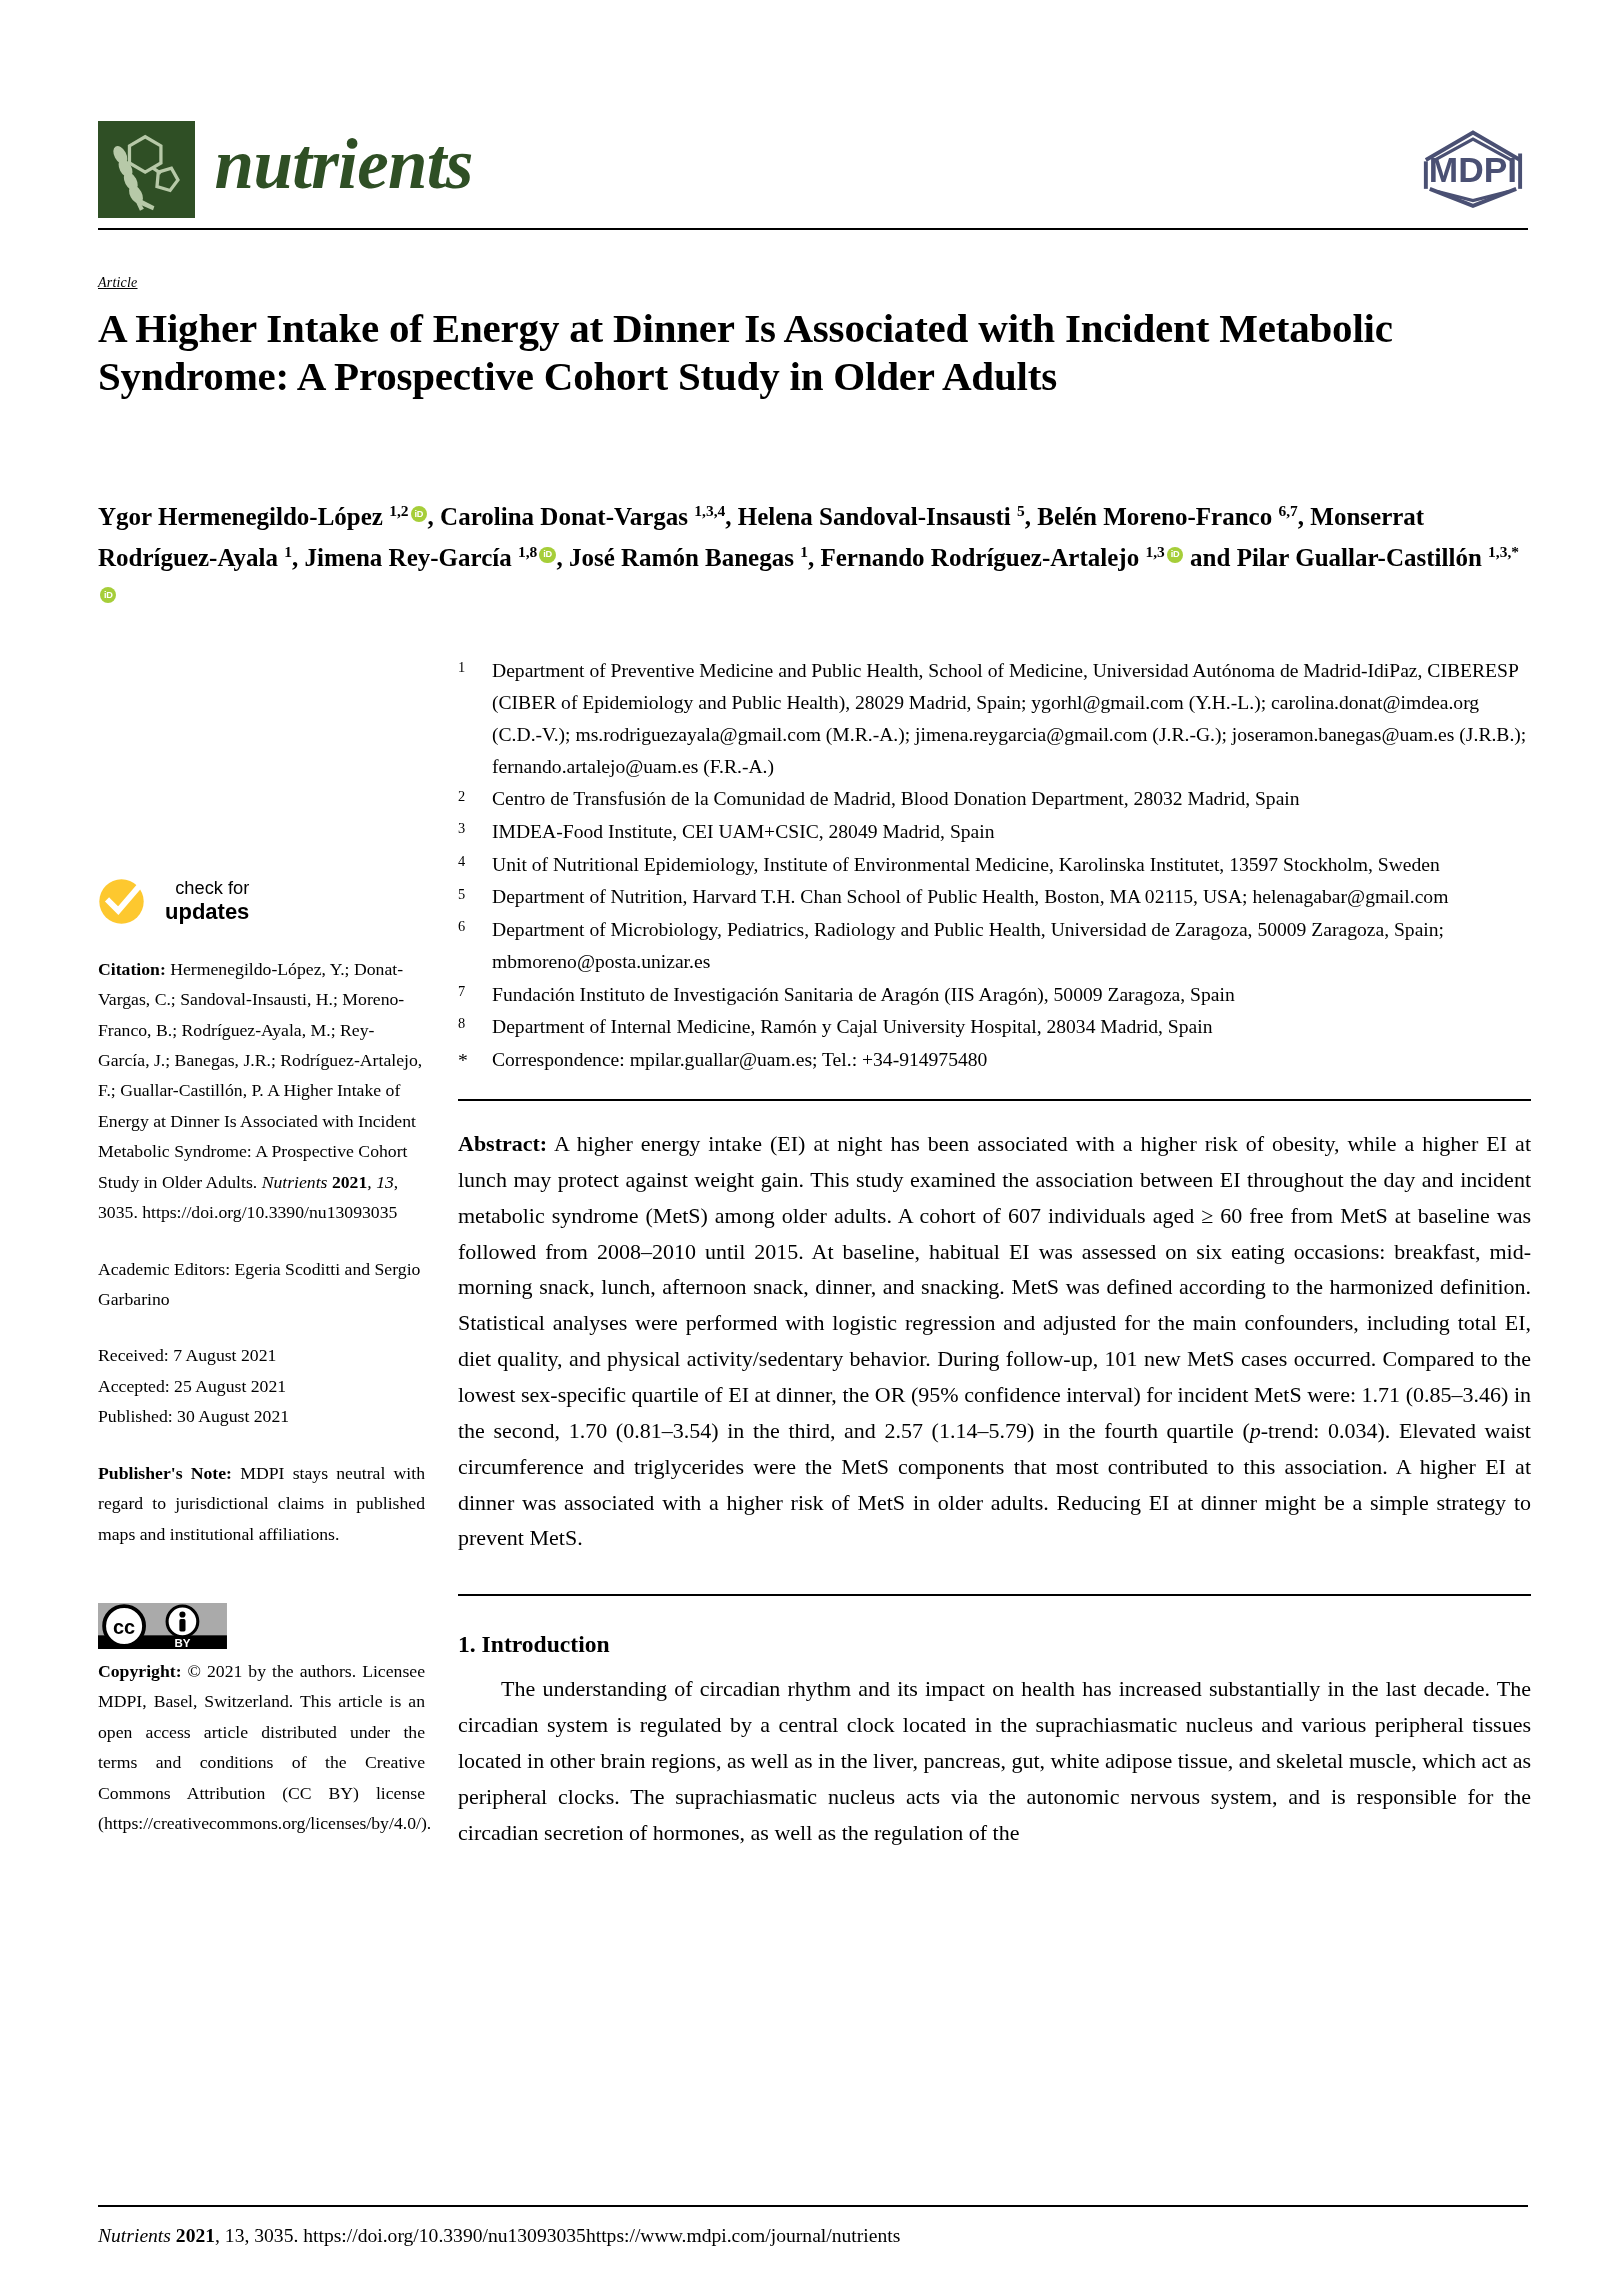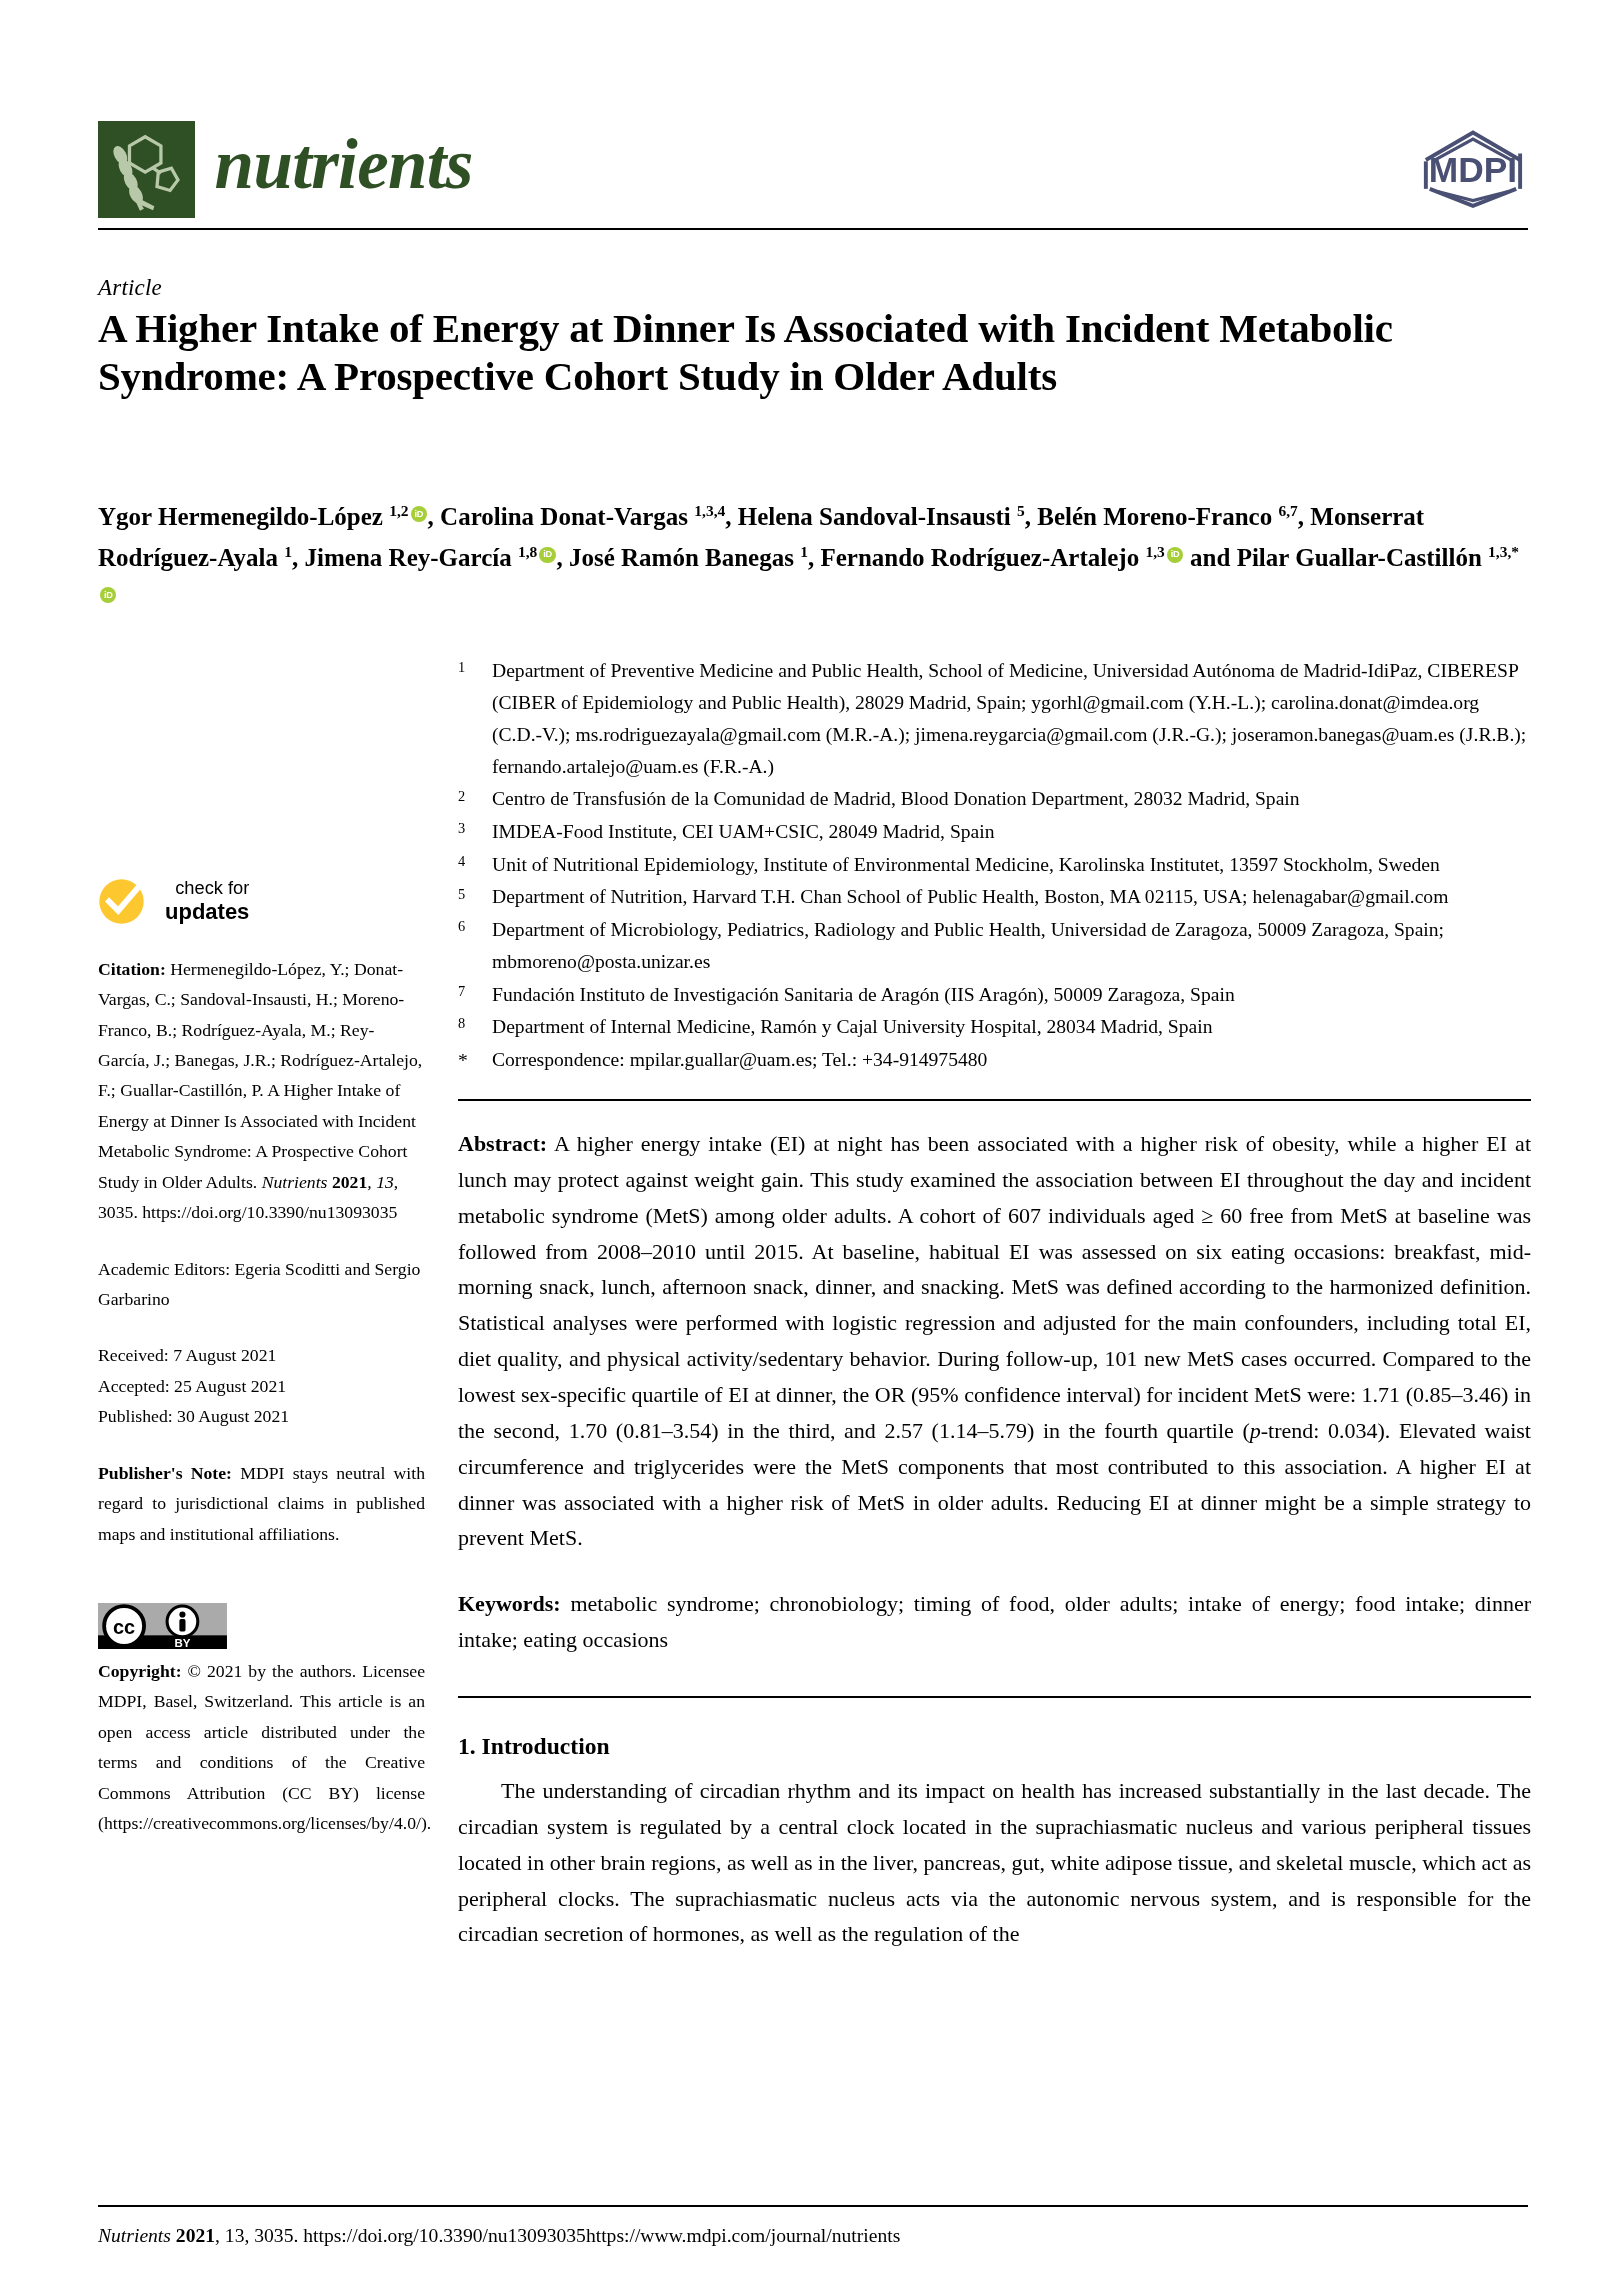--- a/index.html
+++ b/index.html
@@ -73,22 +73,23 @@
     height: 0;
     border-top: 2px solid #000;
   }
 
   
   .article-type {
     position: absolute;
     left: 98px;
     top: 275px;
     font-style: italic;
-    font-size: 23px;
+    font-size: 14px;
     letter-spacing: 0.2px;
+    text-decoration: underline;
   }
   .title {
     position: absolute;
     left: 98px;
     top: 304px;
     width: 1368px;
     font-weight: 700;
     font-size: 41px;
     line-height: 1.18;
     letter-spacing: -0.2px;
@@ -395,23 +396,20 @@
         <div class="affil-body">Correspondence: mpilar.guallar@uam.es; Tel.: +34-914975480</div>
       </div>
     </div>
 
     <div class="rule-thin"></div>
 
     <div class="abstract">
       <b>Abstract:</b><span> A higher energy intake (EI) at night has been associated with a higher risk of obesity, while a higher EI at lunch may protect against weight gain. This study examined the association between EI throughout the day and incident metabolic syndrome (MetS) among older adults. A cohort of 607 individuals aged ≥ 60 free from MetS at baseline was followed from 2008–2010 until 2015. At baseline, habitual EI was assessed on six eating occasions: breakfast, mid-morning snack, lunch, afternoon snack, dinner, and snacking. MetS was defined according to the harmonized definition. Statistical analyses were performed with logistic regression and adjusted for the main confounders, including total EI, diet quality, and physical activity/sedentary behavior. During follow-up, 101 new MetS cases occurred. Compared to the lowest sex-specific quartile of EI at dinner, the OR (95% confidence interval) for incident MetS were: 1.71 (0.85–3.46) in the second, 1.70 (0.81–3.54) in the third, and 2.57 (1.14–5.79) in the fourth quartile (</span><i>p</i><span>-trend: 0.034). Elevated waist circumference and triglycerides were the MetS components that most contributed to this association. A higher EI at dinner was associated with a higher risk of MetS in older adults. Reducing EI at dinner might be a simple strategy to prevent MetS.</span>
     </div>
 
-    <div class="keywords">
-      <b>Keywords:</b><span> metabolic syndrome; chronobiology; timing of food, older adults; intake of energy; food intake; dinner intake; eating occasions</span>
-    </div>
 
     <div class="rule-intro"></div>
 
     <div class="sect-h">1. Introduction</div>
     <div class="body-par">The understanding of circadian rhythm and its impact on health has increased substantially in the last decade. The circadian system is regulated by a central clock located in the suprachiasmatic nucleus and various peripheral tissues located in other brain regions, as well as in the liver, pancreas, gut, white adipose tissue, and skeletal muscle, which act as peripheral clocks. The suprachiasmatic nucleus acts via the autonomic nervous system, and is responsible for the circadian secretion of hormones, as well as the regulation of the</div>
 
   </div>
 
   <div class="footer-rule"></div>
   <div class="footer">

